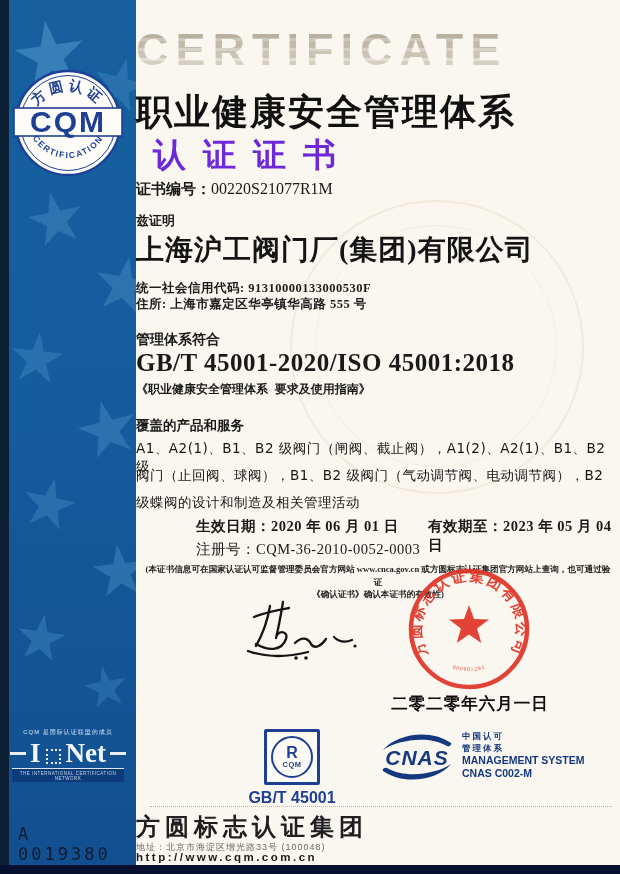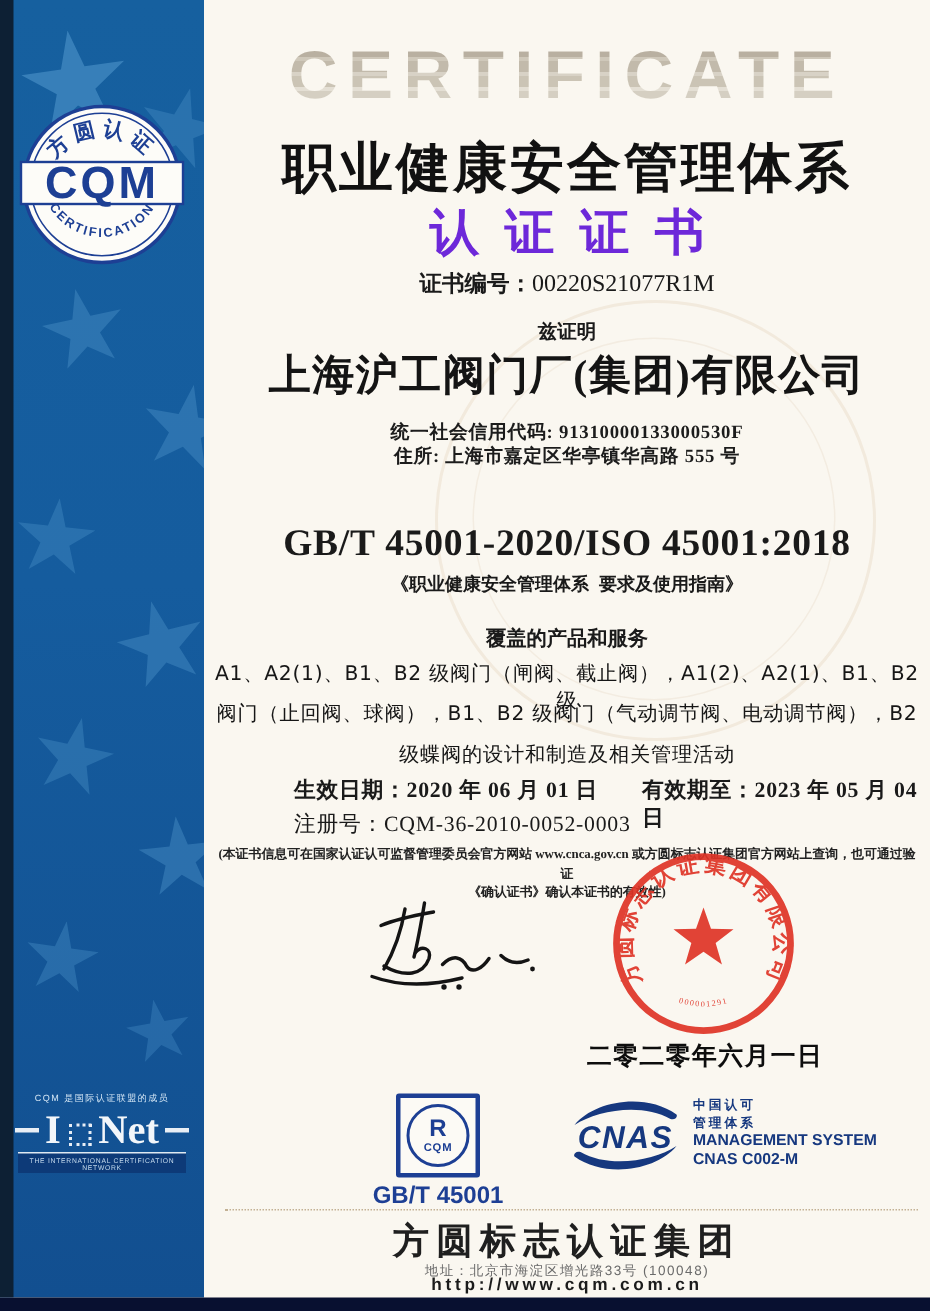--- a/index.html
+++ b/index.html
@@ -1,19 +1,19 @@
 <!DOCTYPE html>
 <html><head>
 <meta charset="utf-8">
 <style>
   html,body{margin:0;padding:0;background:#e8e8e8;}
   .page{position:relative;width:620px;height:874px;background:#faf7f0;overflow:hidden;
         font-family:"Liberation Serif",serif;color:#1a1a1a;}
   .abs{position:absolute;}
-  .ctr{left:136px;width:484px;text-align:center;}
+  .ctr{left:136px;width:484px;text-align:left;}
 
   
   .bottom-strip{left:0;bottom:0;width:620px;height:9px;background:#081030;}
 
   
   .sidebar{left:0;top:0;width:136px;height:865px;overflow:hidden;
            background:linear-gradient(180deg,#16609f 0%,#155c9e 45%,#124f90 100%);}
   .side-edge{position:absolute;left:0;top:0;width:9px;height:100%;background:#0d2034;}
   .star{position:absolute;background:#4389c2;
         clip-path:polygon(50% 0%,61% 35%,98% 35%,68% 57%,79% 91%,50% 70%,21% 91%,32% 57%,2% 35%,39% 35%);}
@@ -141,36 +141,38 @@
       <div class="iqnet-row">
         <span class="iqnet-dash"></span>
         <span class="iqnet-i">I</span>
         <span class="iqnet-q"></span>
         <span class="iqnet-net">Net</span>
         <span class="iqnet-dash"></span>
       </div>
       <div class="iqnet-sub">THE INTERNATIONAL CERTIFICATION NETWORK</div>
     </div>
 
+    <div class="abs serial">A 0019380</div>
   </aside>
 
   <div class="abs wm1"></div>
   <div class="abs wm2"></div>
 
   <div class="abs ctr cert-en">CERTIFICATE</div>
   <div class="abs ctr title1">职业健康安全管理体系</div>
   <div class="abs ctr title2">认证证书</div>
   <div class="abs ctr certno">
     <span class="lbl">证书编号：</span><span class="val">00220S21077R1M</span>
   </div>
 
   <div class="abs ctr attest">兹证明</div>
   <div class="abs ctr company">上海沪工阀门厂(集团)有限公司</div>
   <div class="abs ctr meta m1">统一社会信用代码: 91310000133000530F</div>
   <div class="abs ctr meta m2">住所: 上海市嘉定区华亭镇华高路 555 号</div>
+  <div class="abs ctr conform">管理体系符合</div>
   <div class="abs ctr standard">GB/T 45001-2020/ISO 45001:2018</div>
   <div class="abs ctr standard-title">《职业健康安全管理体系  要求及使用指南》</div>
   <div class="abs ctr scope-head">覆盖的产品和服务</div>
   <div class="abs ctr scope s1">A1、A2(1)、B1、B2 级阀门（闸阀、截止阀），A1(2)、A2(1)、B1、B2 级</div>
   <div class="abs ctr scope s2">阀门（止回阀、球阀），B1、B2 级阀门（气动调节阀、电动调节阀），B2</div>
   <div class="abs ctr scope s3">级蝶阀的设计和制造及相关管理活动</div>
   <div class="abs dateline d1">生效日期：2020 年 06 月 01 日</div>
   <div class="abs dateline d2">有效期至：2023 年 05 月 04 日</div>
   <div class="abs regno">注册号：CQM-36-2010-0052-0003</div>
   <div class="abs fineprint">

